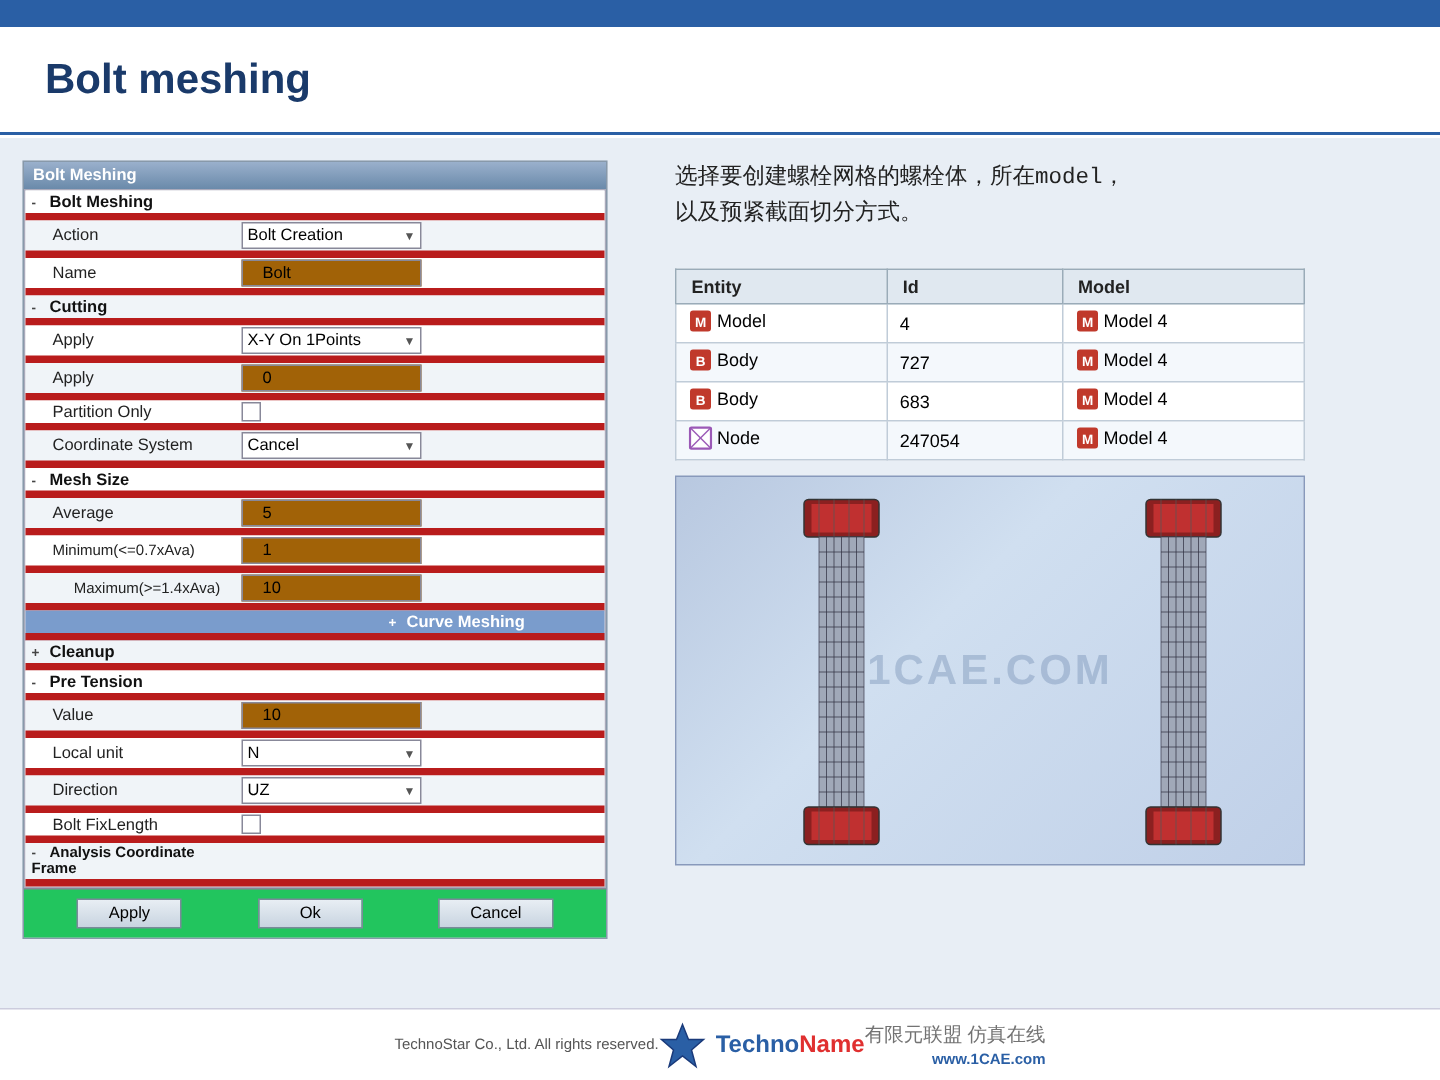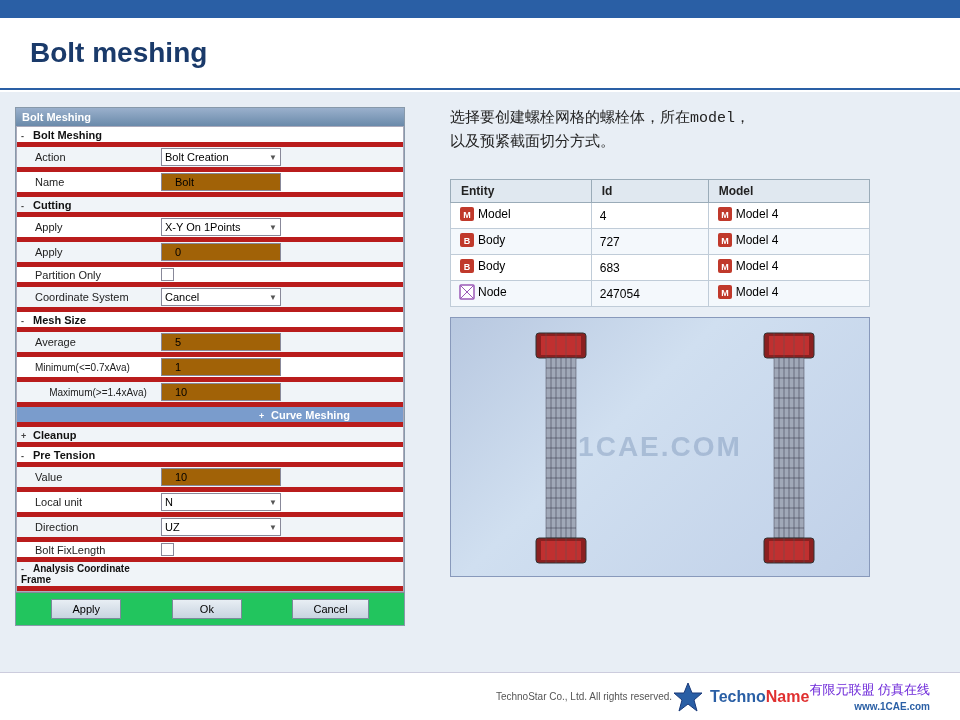--- a/index.html
+++ b/index.html
@@ -238,21 +238,21 @@
     .footer {
       position: absolute;
       bottom: 0;
       left: 0;
       width: 960px;
       height: 48px;
       background: #fff;
       border-top: 1px solid #ccd;
       display: flex;
       align-items: center;
-      justify-content: flex-end;
+      justify-content: center;
       padding: 0 30px;
     }
     .footer-left {
       font-size: 10px;
       color: #555;
     }
     .footer-center {
       display: flex;
       align-items: center;
       gap: 6px;
@@ -639,16 +639,16 @@
   <span class="footer-left">TechnoStar Co., Ltd. All rights reserved.</span>
 
   <div class="footer-center">
     <svg width="32" height="32" viewBox="0 0 32 32">
       <polygon points="16,2 20,12 30,12 22,19 25,30 16,23 7,30 10,19 2,12 12,12" fill="#2a5fa5" stroke="#1a3a7a" stroke-width="1"></polygon>
     </svg>
     <span class="technostar-logo">Techno<span>Name</span></span>
   </div>
 
   <div class="footer-right">
-    <span class="footer-right-top" style="font-size:13px;color:#6d28d9;">有限元联盟 仿真在线</span>
+    <span class="footer-right-top" style="font-size:13px;color:#737373;">有限元联盟 仿真在线</span>
     <span class="footer-right-bottom">www.1CAE.com</span>
   </div>
 </div>
 
 </body></html>

